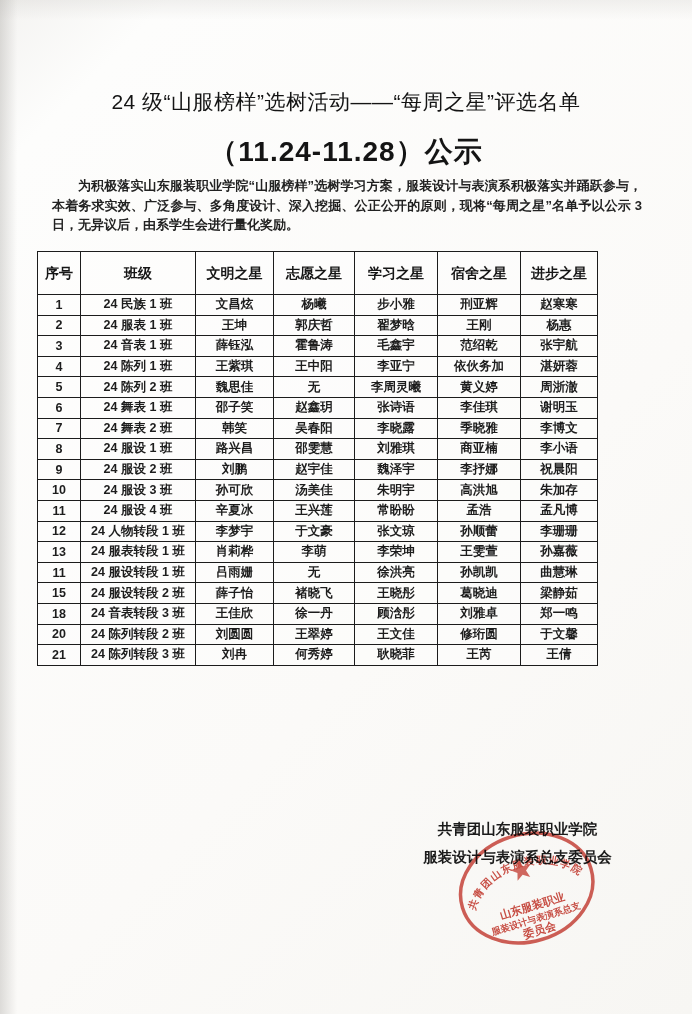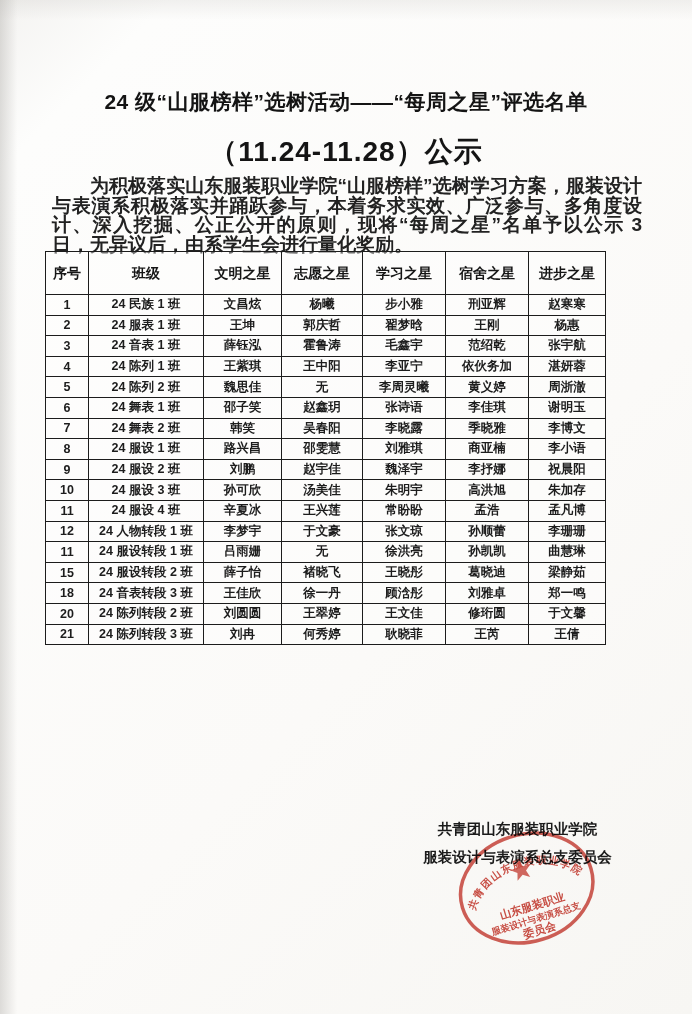--- a/index.html
+++ b/index.html
@@ -15,33 +15,33 @@
     color:#1f1f1f;
   }
   .sheet::before{
     content:'';position:absolute;inset:0;pointer-events:none;
     background:
       linear-gradient(90deg,rgba(170,168,164,.38),rgba(255,255,255,0) 2.5%),
       linear-gradient(180deg,rgba(195,193,189,.22),rgba(255,255,255,0) 2%);
   }
   .title1{
     position:absolute;top:88px;left:0;right:0;text-align:center;
-    font-size:21px;font-weight:bold;letter-spacing:.5px;color:#141414;
+    font-size:21px;font-weight:normal;letter-spacing:.5px;color:#141414;
   }
   .title2{
     position:absolute;top:133px;left:0;right:0;text-align:center;
     font-size:28px;font-weight:bold;letter-spacing:1px;color:#141414;
   }
   .intro{
     position:absolute;top:176px;left:52px;width:590px;
-    font-size:19px;line-height:19.5px;font-weight:600;
+    font-size:13px;line-height:19.5px;font-weight:600;
     text-indent:2em;text-align:justify;color:#222;
   }
   table.roster{
-    position:absolute;top:251px;left:45px;
+    position:absolute;top:251px;left:37px;
     border-collapse:collapse;table-layout:fixed;
     background:rgba(255,255,255,.35);
   }
   table.roster th,table.roster td{
     border:1.6px solid #1c1c1c;
     text-align:center;vertical-align:middle;
     padding:0 1px;overflow:hidden;white-space:nowrap;
   }
   table.roster th{
     height:42px;font-size:14px;font-weight:bold;color:#161616;
@@ -187,20 +187,29 @@
         <tr>
           <td class="c0">12</td>
           <td class="c1">24 人物转段 1 班</td>
           <td class="c2">李梦宇</td>
           <td class="c3">于文豪</td>
           <td class="c4">张文琼</td>
           <td class="c5">孙顺蕾</td>
           <td class="c6">李珊珊</td>
         </tr>
         <tr>
+          <td class="c0">13</td>
+          <td class="c1">24 服表转段 1 班</td>
+          <td class="c2">肖莉桦</td>
+          <td class="c3">李萌</td>
+          <td class="c4">李荣坤</td>
+          <td class="c5">王雯萱</td>
+          <td class="c6">孙嘉薇</td>
+        </tr>
+        <tr>
           <td class="c0">11</td>
           <td class="c1">24 服设转段 1 班</td>
           <td class="c2">吕雨姗</td>
           <td class="c3">无</td>
           <td class="c4">徐洪亮</td>
           <td class="c5">孙凯凯</td>
           <td class="c6">曲慧琳</td>
         </tr>
         <tr>
           <td class="c0">15</td>

